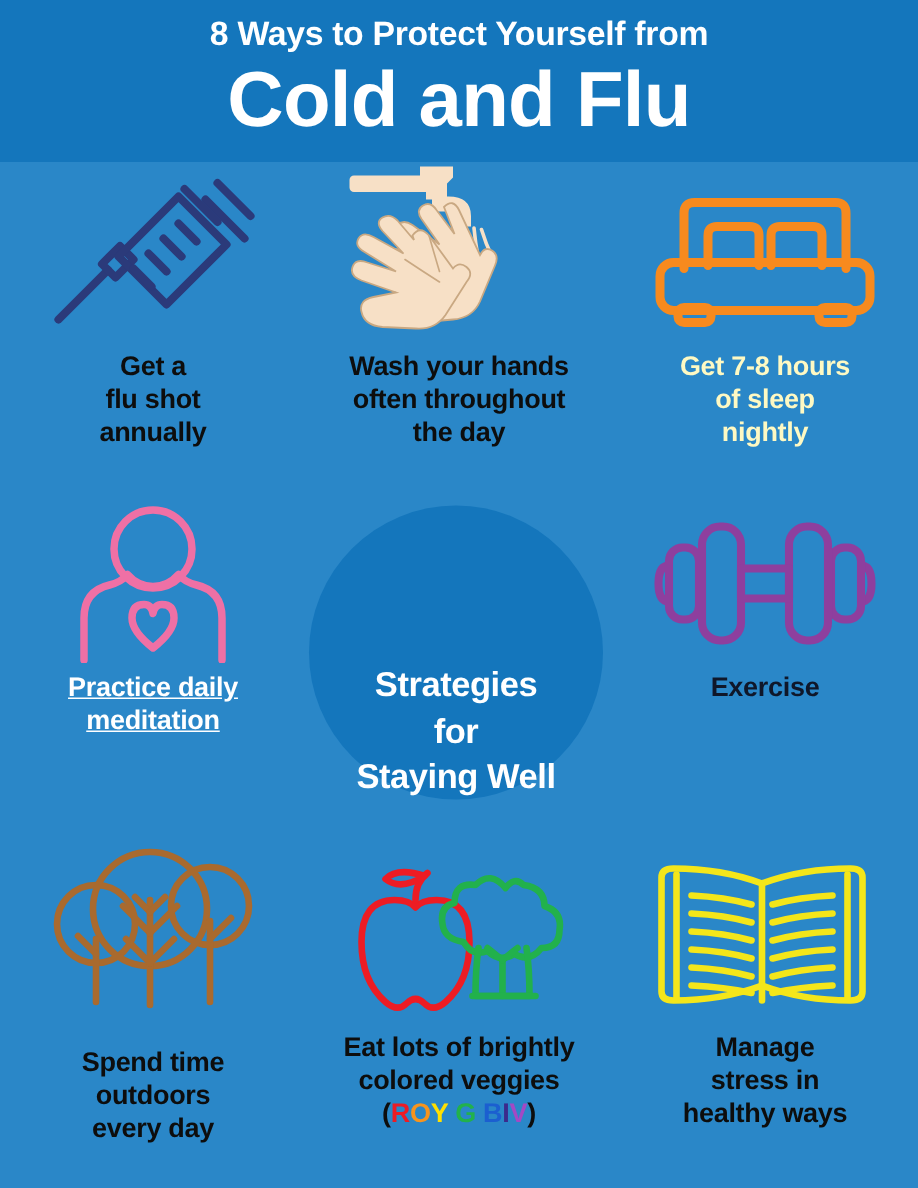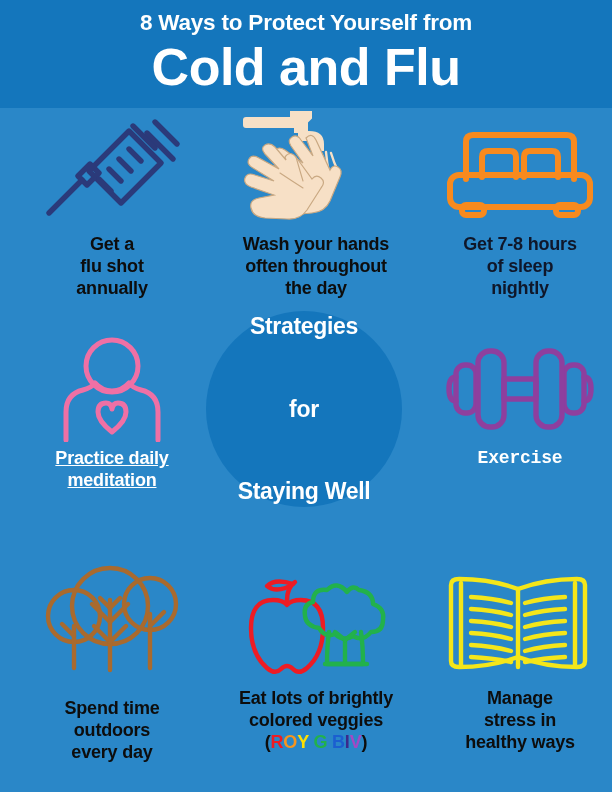--- a/index.html
+++ b/index.html
@@ -47,21 +47,21 @@
     font-size: 52px;
     font-weight: bold;
     letter-spacing: -0.5px;
     line-height: 1.18;
     margin-top: 2px;
   }
 
   
   .grid {
     position: absolute;
-    left: 10px;
+    left: 0;
     top: 108px;
     width: 544px;
     height: 684px;
   }
   .cell {
     position: absolute;
     width: 204px;
     text-align: center;
     box-sizing: border-box;
   }
@@ -96,29 +96,29 @@
   .r2 .icon-wrap { height: 118px; }
 
   .r0 .caption { margin-top: 4px; }
   .r1 .caption { margin-top: 6px; }
   .r2 .caption { margin-top: 6px; }
 
   
   .center-circle {
     position: absolute;
     left: 206px;
-    top: 311px;
+    top: 337px;
     width: 196px;
     height: 196px;
     border-radius: 50%;
     background: #1476bc;
     display: flex;
     flex-direction: column;
     align-items: center;
-    justify-content: space-between;
+    justify-content: flex-end;
     z-index: 5;
   }
   .center-circle .cc-line {
     display: block;
     color: #ffffff;
     font-size: 23px;
     font-weight: bold;
     line-height: 1.33;
     letter-spacing: -0.3px;
     text-align: center;
@@ -229,21 +229,21 @@
             <path d="M38 60 V40 q0 -6 6 -6 h22 q6 0 6 6 V60"></path>
             <path d="M80 60 V40 q0 -6 6 -6 h22 q6 0 6 6 V60"></path>
 
             <rect x="6" y="58" width="140" height="32" rx="9"></rect>
 
             <rect x="18" y="88" width="22" height="10" rx="4"></rect>
             <rect x="112" y="88" width="22" height="10" rx="4"></rect>
           </g>
         </svg>
       </div>
-      <div class="caption" style="color: #0f172a;">
+      <div class="caption" style="color: #fef9c3;">
         <span class="cl">Get 7-8 hours</span>
         <span class="cl">of sleep</span>
         <span class="cl">nightly</span>
       </div>
     </div>
 
     <div class="cell cell-row1 cell-col0 r1">
       <div class="icon-wrap">
         <svg width="120" height="106" viewBox="0 0 120 106" aria-hidden="true">
           <g fill="none" stroke="#ef70a5" stroke-width="5" stroke-linejoin="round" stroke-linecap="round">
@@ -273,21 +273,21 @@
             <rect x="12" y="22" width="20" height="48" rx="9"></rect>
             <rect x="120" y="22" width="20" height="48" rx="9"></rect>
 
             <rect x="34" y="8" width="26" height="76" rx="12"></rect>
             <rect x="92" y="8" width="26" height="76" rx="12"></rect>
 
             <rect x="60" y="36" width="32" height="20"></rect>
           </g>
         </svg>
       </div>
-      <div class="caption" style="color: #ffffff; font-family: Liberation Mono, monospace;">
+      <div class="caption" style="color: #0f172a;">
         <span class="cl">Exercise</span>
       </div>
     </div>
 
     <div class="cell cell-row2 cell-col0 r2">
       <div class="icon-wrap">
         <svg width="144" height="118" viewBox="0 0 144 118" aria-hidden="true">
           <g fill="none" stroke="#a96a2e" stroke-width="4.4" stroke-linejoin="round" stroke-linecap="round">
 
             <circle cx="34" cy="52" r="26"></circle>

